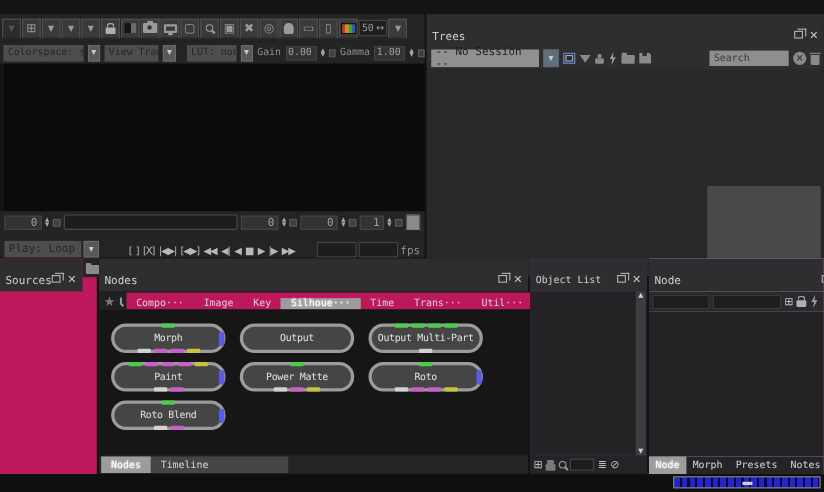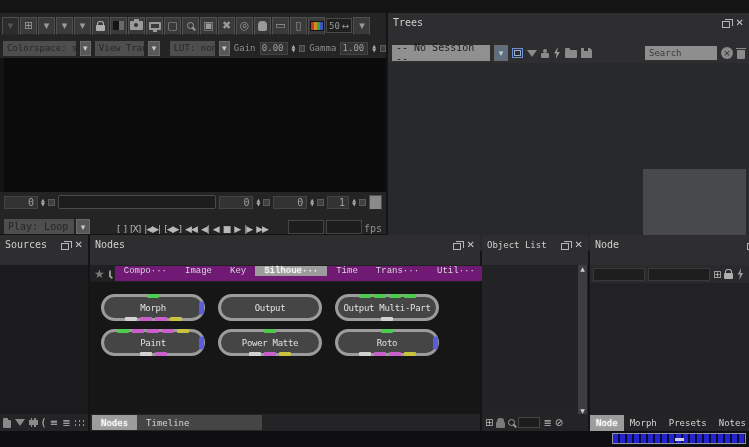--- a/index.html
+++ b/index.html
@@ -31,21 +31,21 @@
   
   #viewer{left:4px;top:58px;width:382px;height:134px;background:#0b0b0b;}
   #transport1{left:0;top:192px;width:386px;height:20px;background:#242424;display:flex;align-items:center;gap:3px;padding:0 4px;}
   #frame-slider{flex:1;height:14px;background:#1d1d1d;border:1px solid #4a4a4a;border-radius:2px;}
   #transport2{left:0;top:212px;width:386px;height:22px;background:#242424;display:flex;align-items:flex-end;gap:2px;padding:0 4px;}
   .tpb{color:#b8b8b8;font-family:"DejaVu Sans",sans-serif;font-size:9px;padding:0 1px;letter-spacing:-1px;}
   .fpsbox{width:36px;height:14px;background:#1d1d1d;border:1px solid #454545;}
 
   
   .panel{background:#202022;}
-  .phead{height:14px;background:#2e2e30;display:flex;align-items:flex-end;padding:15px 5px;color:#cfcfcf;}
+  .phead{height:14px;background:#2e2e30;display:flex;align-items:flex-start;padding:15px 5px;color:#cfcfcf;}
   .phead .sp{flex:1;}
   .i-float{width:8px;height:7px;border:1px solid #b5b5b5;position:relative;margin-right:6px;}
   .i-float::before{content:"";position:absolute;top:-3px;left:2px;width:7px;height:6px;border:1px solid #b5b5b5;border-left:none;border-bottom:none;}
   .i-close{color:#c8c8c8;font-family:"DejaVu Sans",sans-serif;font-size:10px;line-height:10px;}
 
   
   #trees{left:388px;top:13px;width:361px;height:222px;background:#28292b;}
   #trees-toolbar{display:flex;align-items:center;gap:4px;padding:2px 4px;height:20px;background:#2e2e30;}
   #session-dd{width:98px;height:16px;background:#909090;color:#1d1d1d;display:flex;align-items:center;padding:0 4px;}
   #trees-body{position:relative;height:188px;background:#28292b;}
@@ -80,27 +80,27 @@
   .i-folder::before{content:"";position:absolute;top:-2px;left:0;width:5px;height:2px;background:#8a8a8a;border-radius:1px 1px 0 0;}
   .i-disk{width:11px;height:10px;background:#8a8a8a;clip-path:polygon(0 0,80% 0,100% 20%,100% 100%,0 100%);position:relative;}
   .i-disk::after{content:"";position:absolute;top:0;left:3px;width:4px;height:3px;background:#2e2e30;}
   .i-trash{width:8px;height:9px;background:#8a8a8a;border-radius:0 0 1px 1px;position:relative;margin-top:2px;}
   .i-trash::before{content:"";position:absolute;top:-2px;left:-1px;width:10px;height:1.5px;background:#8a8a8a;}
   .i-film{width:12px;height:9px;background:#8a8a8a;border-top:2px dotted #2a2a2a;border-bottom:2px dotted #2a2a2a;}
   .i-griddots{width:2px;height:2px;background:#5f9fe8;box-shadow:4px 0 #5f9fe8,8px 0 #5f9fe8,0 4px #5f9fe8,4px 4px #5f9fe8,8px 4px #5f9fe8;margin:0 9px 4px 0;}
   .i-paren::before{content:"(";color:#bdbdbd;font-size:11px;}
 
   
-  #sources{left:0;top:235px;width:88px;height:196px;background:#be185d;display:flex;flex-direction:column;}
+  #sources{left:0;top:235px;width:88px;height:196px;background:#be185d;display:flex;flex-direction:row;}
   #sources-body{flex:1;background:#1b1b1d;}
   #sources-footer{height:17px;background:#242426;display:flex;align-items:center;gap:4px;padding:0 3px;}
 
   #nodespanel{left:90px;top:235px;width:390px;height:196px;background:#161616;display:flex;flex-direction:column;}
   #nodes-tabrow{height:17px;display:flex;align-items:center;background:#202022;padding-left:4px;gap:4px;}
-  .tabs{display:flex;height:15px;align-items:flex-start;background:#701a75;flex:1;font-family:Liberation Mono, monospace;}
+  .tabs{display:flex;height:15px;align-items:flex-end;background:#be185d;flex:1;}
   .tab{display:flex;align-items:center;padding:0 9px;color:#d6d6d6;white-space:nowrap;font-size:9px;}
   .tab.sel{background:#9c9c9c;color:#fff;text-shadow:0 0 2px #fff;}
   #nodes-body{flex:1;background:#161616;}
   .node-grid{display:grid;grid-template-columns:104px 104px 104px;gap:8px 13px;padding:12px 0 0 11px;}
   .pill{position:relative;height:27px;border:3px solid #9c9c9c;border-radius:14px;background:#454545;
         display:flex;align-items:center;justify-content:center;color:#e0e0e0;font-size:9px;letter-spacing:-0.3px;white-space:nowrap;}
   .segs{position:absolute;left:9px;right:9px;display:flex;gap:3px;justify-content:center;}
   .segs-top{top:-3px;}
   .segs-bottom{bottom:-3px;}
   .seg{width:12px;height:4px;border-radius:1px;}
@@ -384,20 +384,31 @@
               <span class="seg" style="background: rgb(78, 203, 78);"></span>
             </div>
             <div class="segs segs-bottom">
               <span class="seg" style="background: rgb(210, 210, 210);"></span>
               <span class="seg" style="background: rgb(201, 95, 201);"></span>
               <span class="seg" style="background: rgb(201, 95, 201);"></span>
               <span class="seg" style="background: rgb(201, 194, 63);"></span>
             </div>
             <span class="blue-port" style="background: rgb(91, 91, 224);"></span>
           </div>
+        <div class="pill">
+            <span>Roto Blend</span>
+            <div class="segs segs-top">
+              <span class="seg" style="background: rgb(78, 203, 78);"></span>
+            </div>
+            <div class="segs segs-bottom">
+              <span class="seg" style="background: rgb(210, 210, 210);"></span>
+              <span class="seg" style="background: rgb(201, 95, 201);"></span>
+            </div>
+            <span class="blue-port" style="background: rgb(91, 91, 224);"></span>
+          </div>
       </div>
     </div>
     <div id="nodes-footer">
       <div class="ftabs" style="width:170px">
         <span class="tab sel">Nodes</span>
         <span class="tab">Timeline</span>
       </div>
     </div>
   </div>
 

